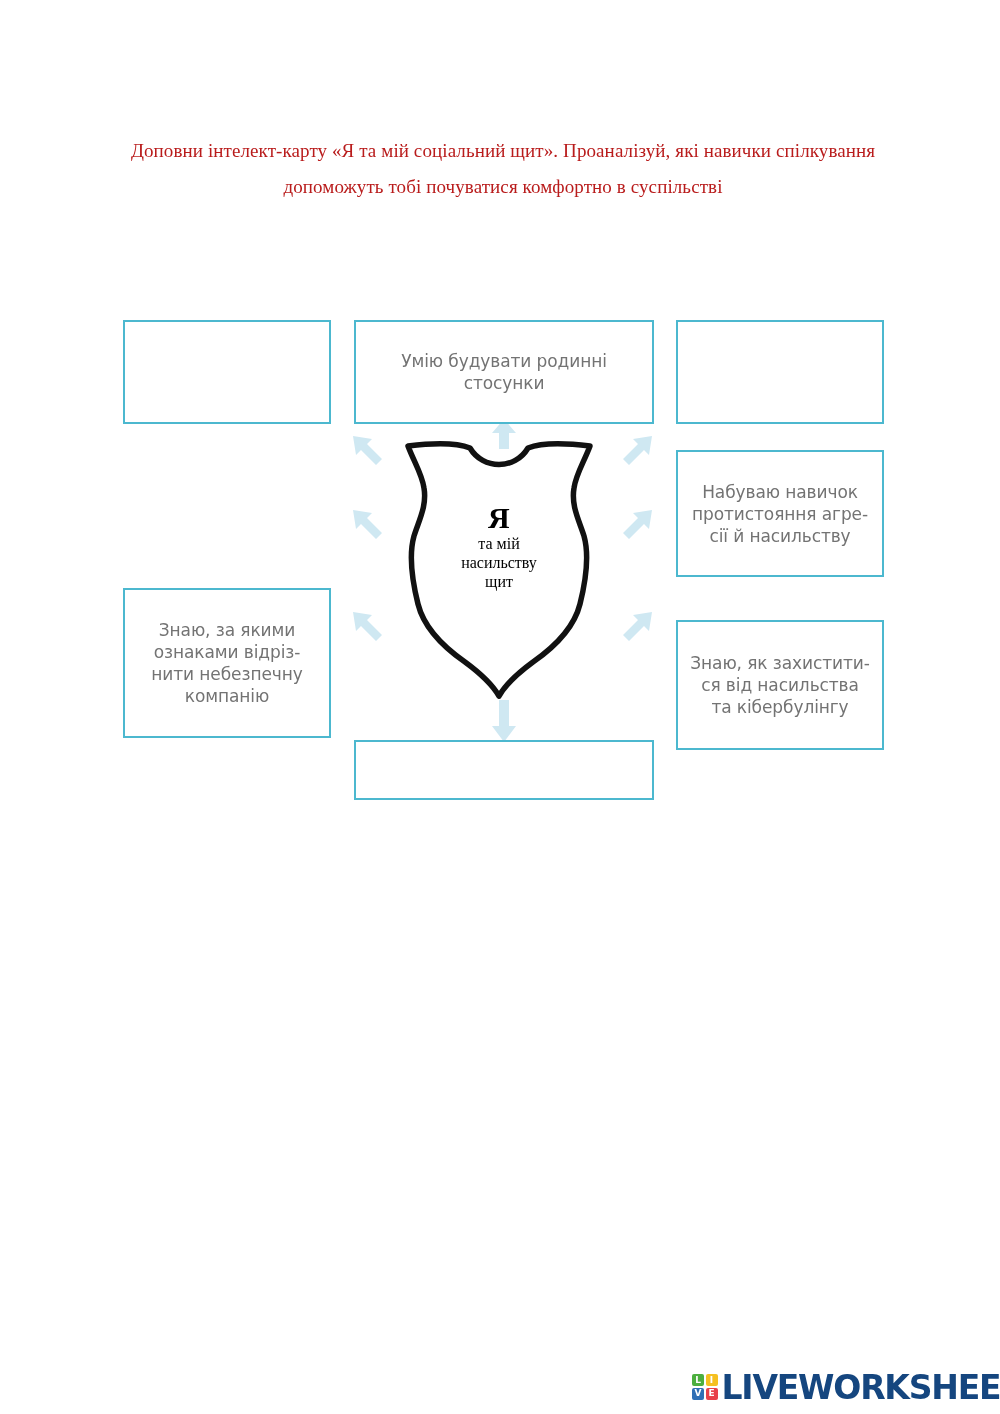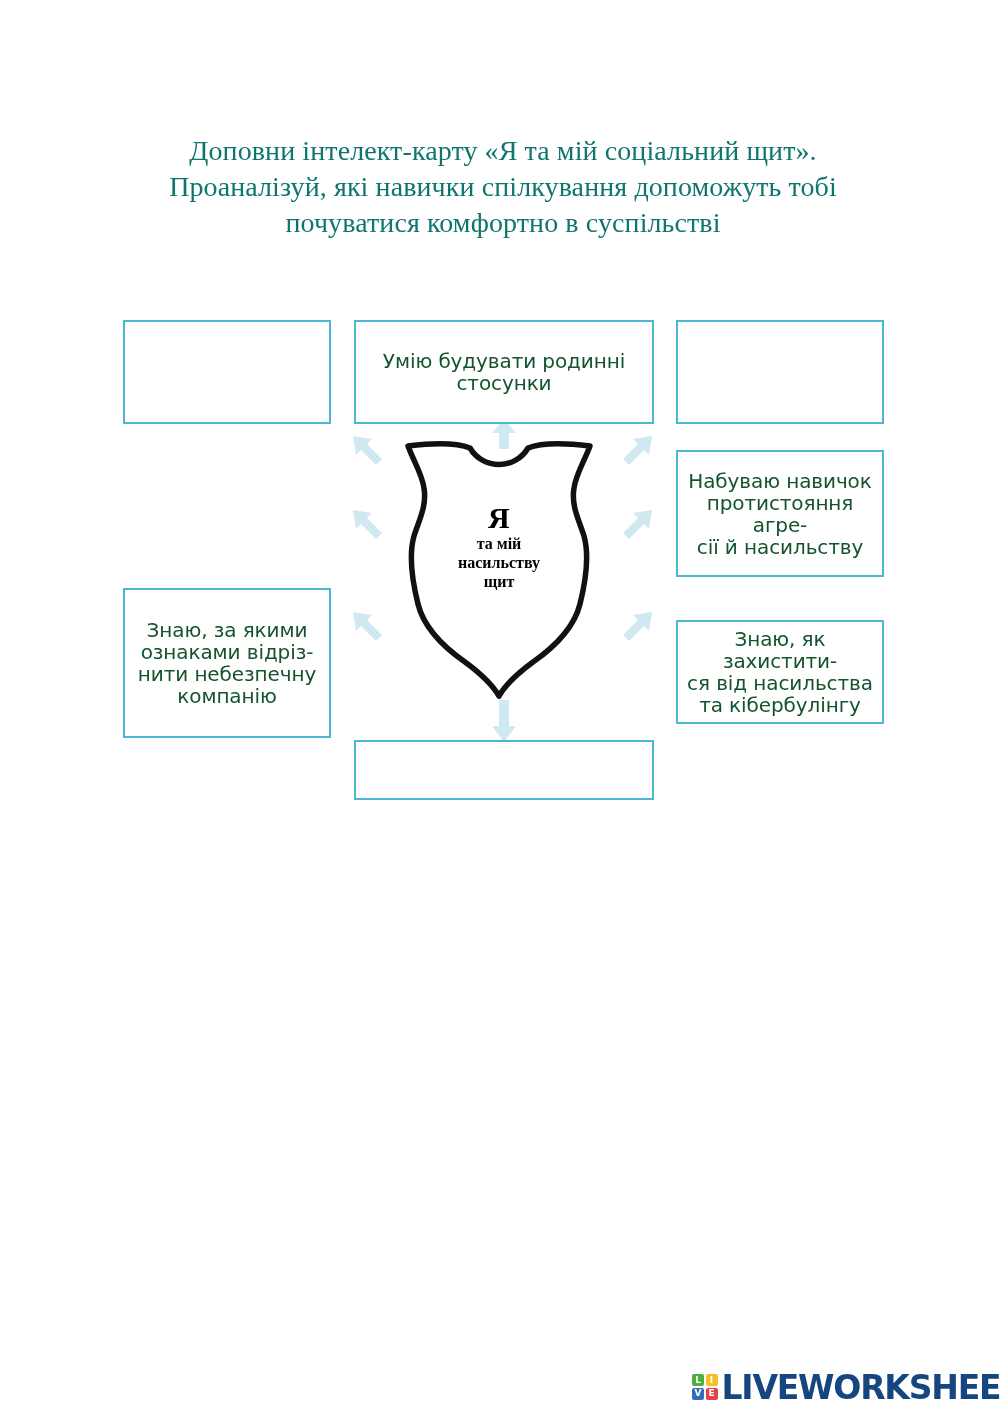--- a/index.html
+++ b/index.html
@@ -23,23 +23,23 @@
   }
 
   
   #instruction {
     position: absolute;
     left: 108px;
     top: 133px;
     width: 790px;
     text-align: center;
     font-family: "Liberation Serif", serif;
-    font-size: 28px;
+    font-size: 19px;
     line-height: 36px;
-    color: #0f766e;
+    color: #b91c1c;
     letter-spacing: 0.1px;
   }
 
   
   #mindmap {
     position: absolute;
     left: 0;
     top: 0;
     width: 1000px;
     height: 840px;
@@ -50,36 +50,36 @@
     box-sizing: border-box;
     border: 2px solid #4cb8cf;
     background: #ffffff;
     display: flex;
     align-items: center;
     justify-content: center;
     padding: 4px 6px;
   }
   .node-text {
     font-family: "DejaVu Sans", sans-serif;
-    font-size: 20px;
+    font-size: 17px;
     line-height: 22px;
     text-align: center;
-    color: #14532d;
+    color: #737373;
     white-space: pre-line;
     letter-spacing: -0.1px;
   }
 
   
   #box-top-left      { left: 123px; top: 320px;  width: 208px; height: 104px; }
   #box-top-center    { left: 354px; top: 320px;  width: 300px; height: 104px; }
   #box-top-right     { left: 676px; top: 320px;  width: 208px; height: 104px; }
   #box-mid-left      { left: 123px; top: 452px;  width: 208px; height: 99px; }
   #box-mid-right     { left: 676px; top: 450px;  width: 208px; height: 127px; }
   #box-low-left      { left: 123px; top: 588px;  width: 208px; height: 150px; }
-  #box-low-right     { left: 676px; top: 620px;  width: 208px; height: 104px; }
+  #box-low-right     { left: 676px; top: 620px;  width: 208px; height: 130px; }
   #box-bottom-center { left: 354px; top: 740px;  width: 300px; height: 60px; }
 
   
   #shield-wrap {
     position: absolute;
     left: 388px;
     top: 440px;
     width: 222px;
     height: 262px;
   }
@@ -98,21 +98,21 @@
   #shield-label .ya {
     display: block;
     font-size: 30px;
     font-weight: bold;
     line-height: 32px;
     letter-spacing: 0.5px;
   }
   #shield-label .ln {
     display: block;
     font-size: 16px;
-    font-weight: bold;
+    font-weight: normal;
     line-height: 19px;
   }
 
   
   .arrow {
     position: absolute;
     width: 34px;
     height: 34px;
   }
   .arrow svg { display: block; width: 100%; height: 100%; }

